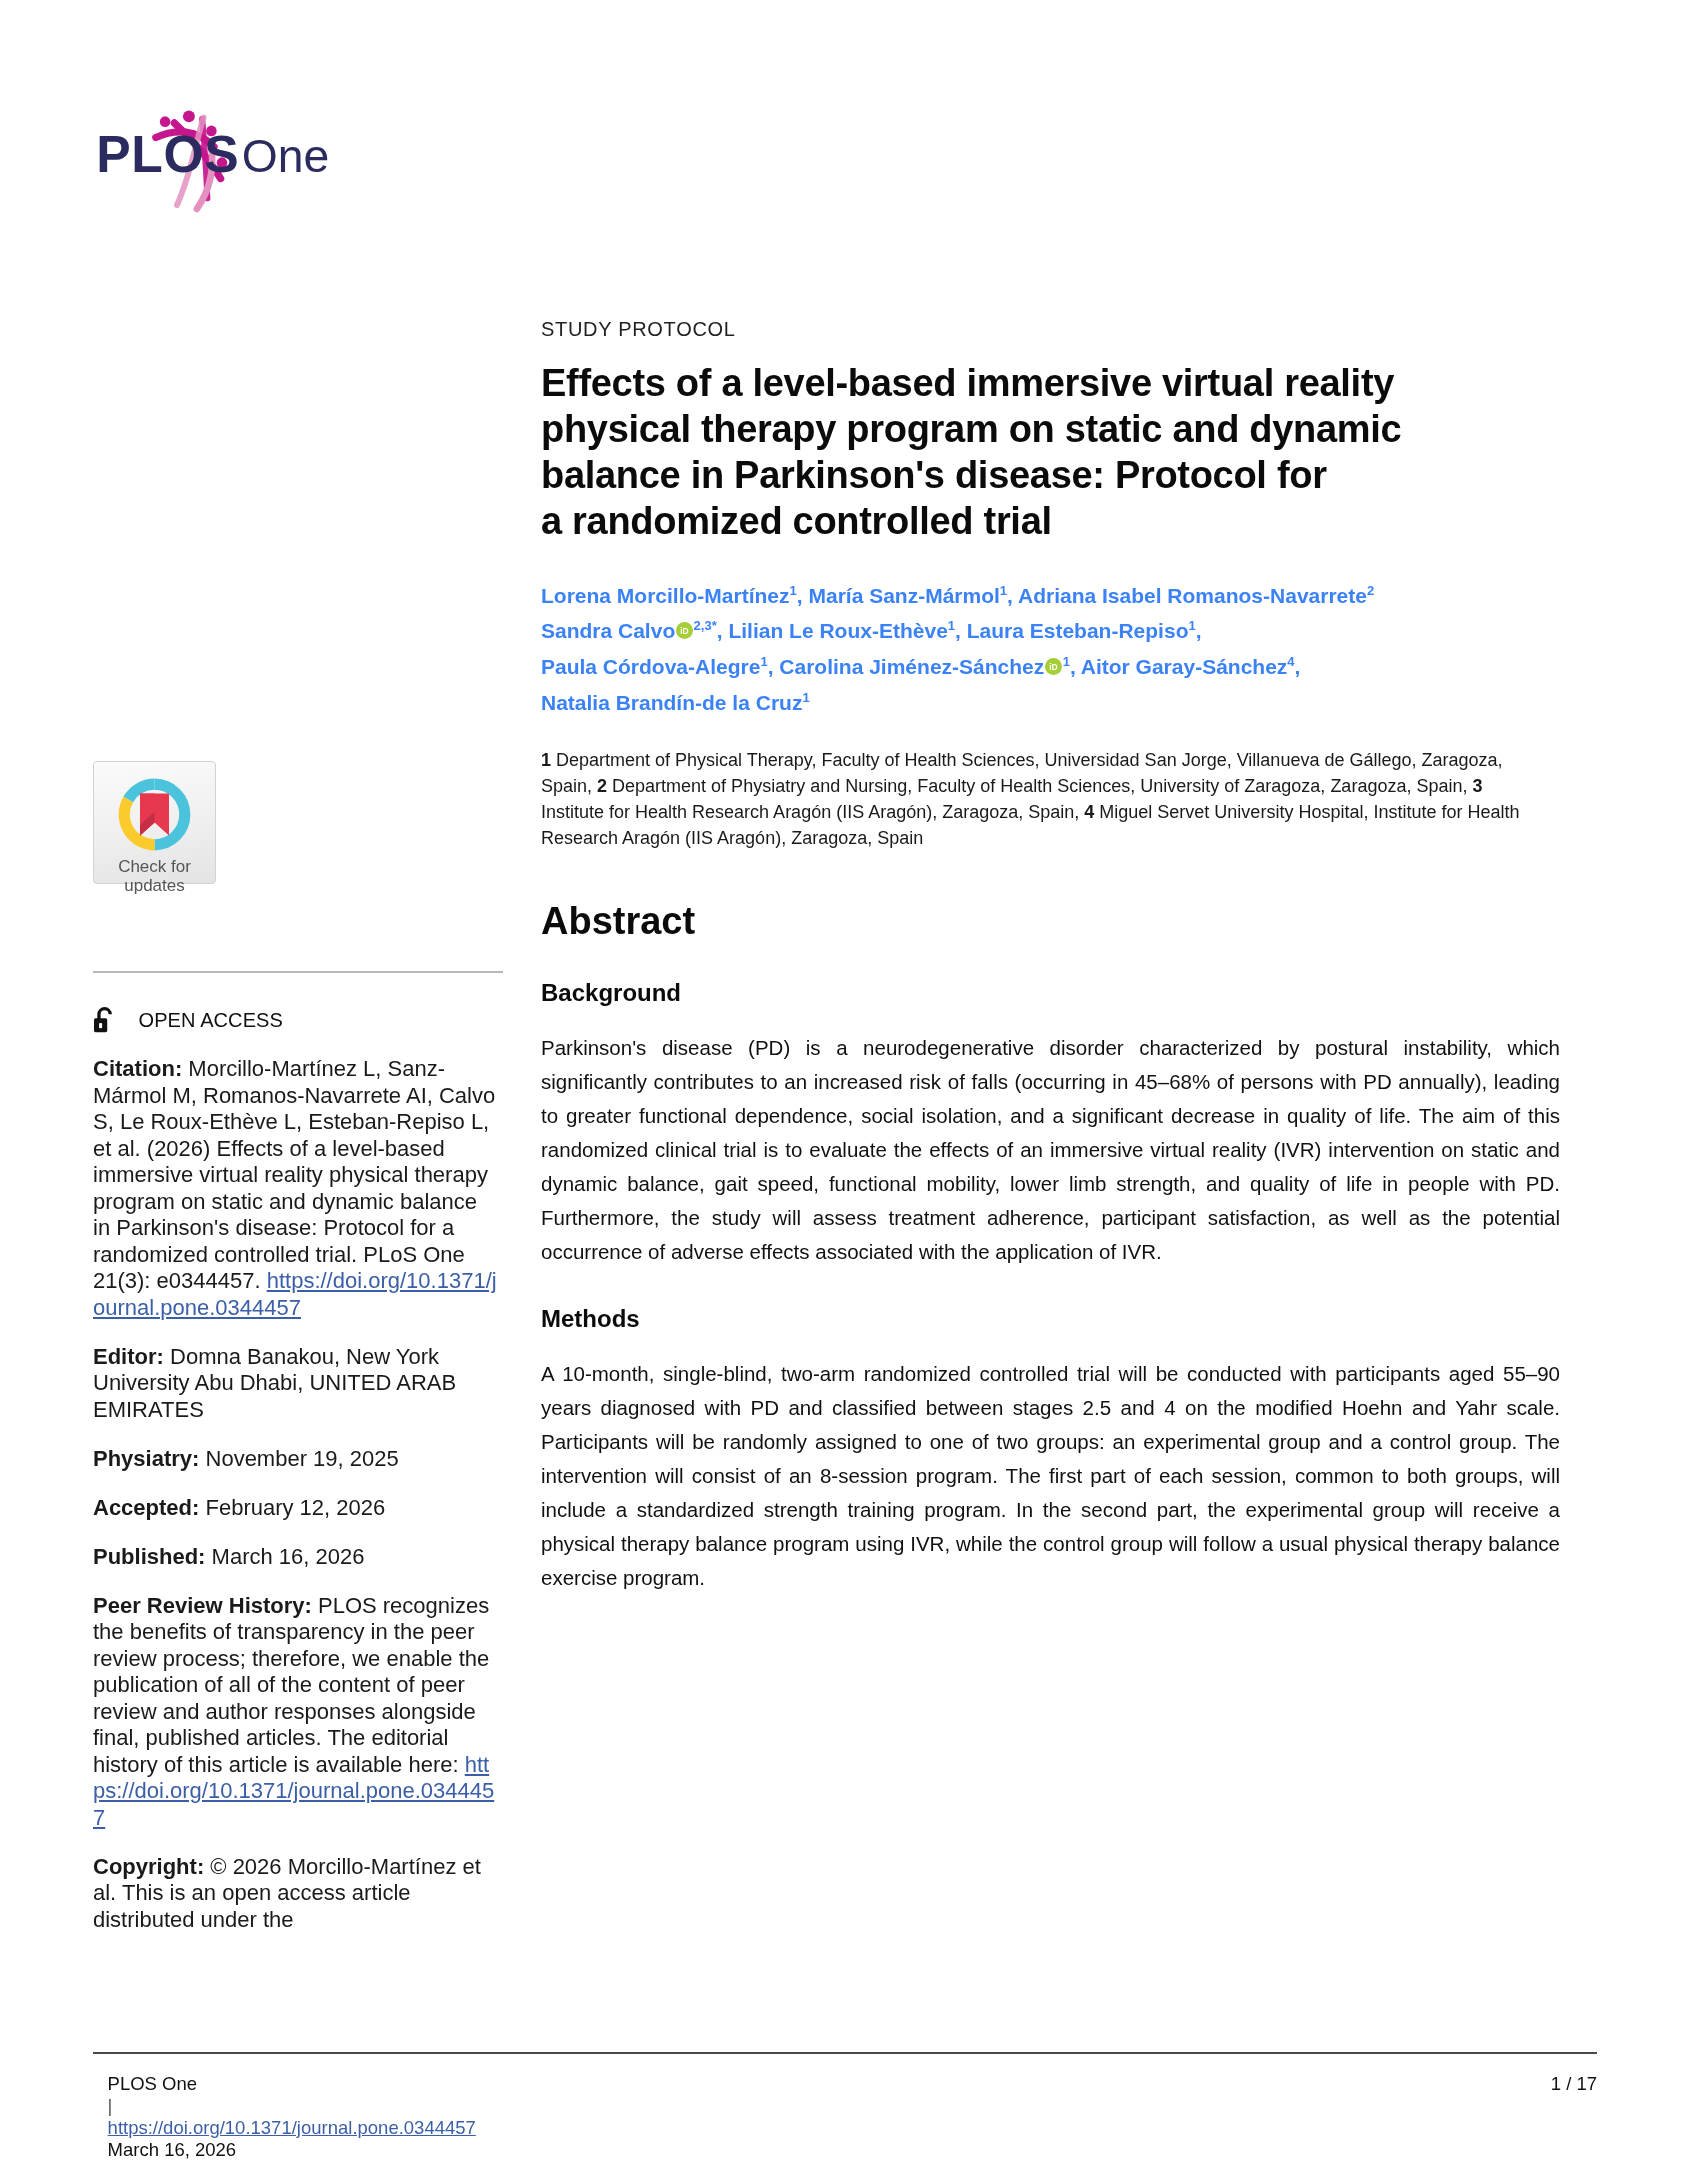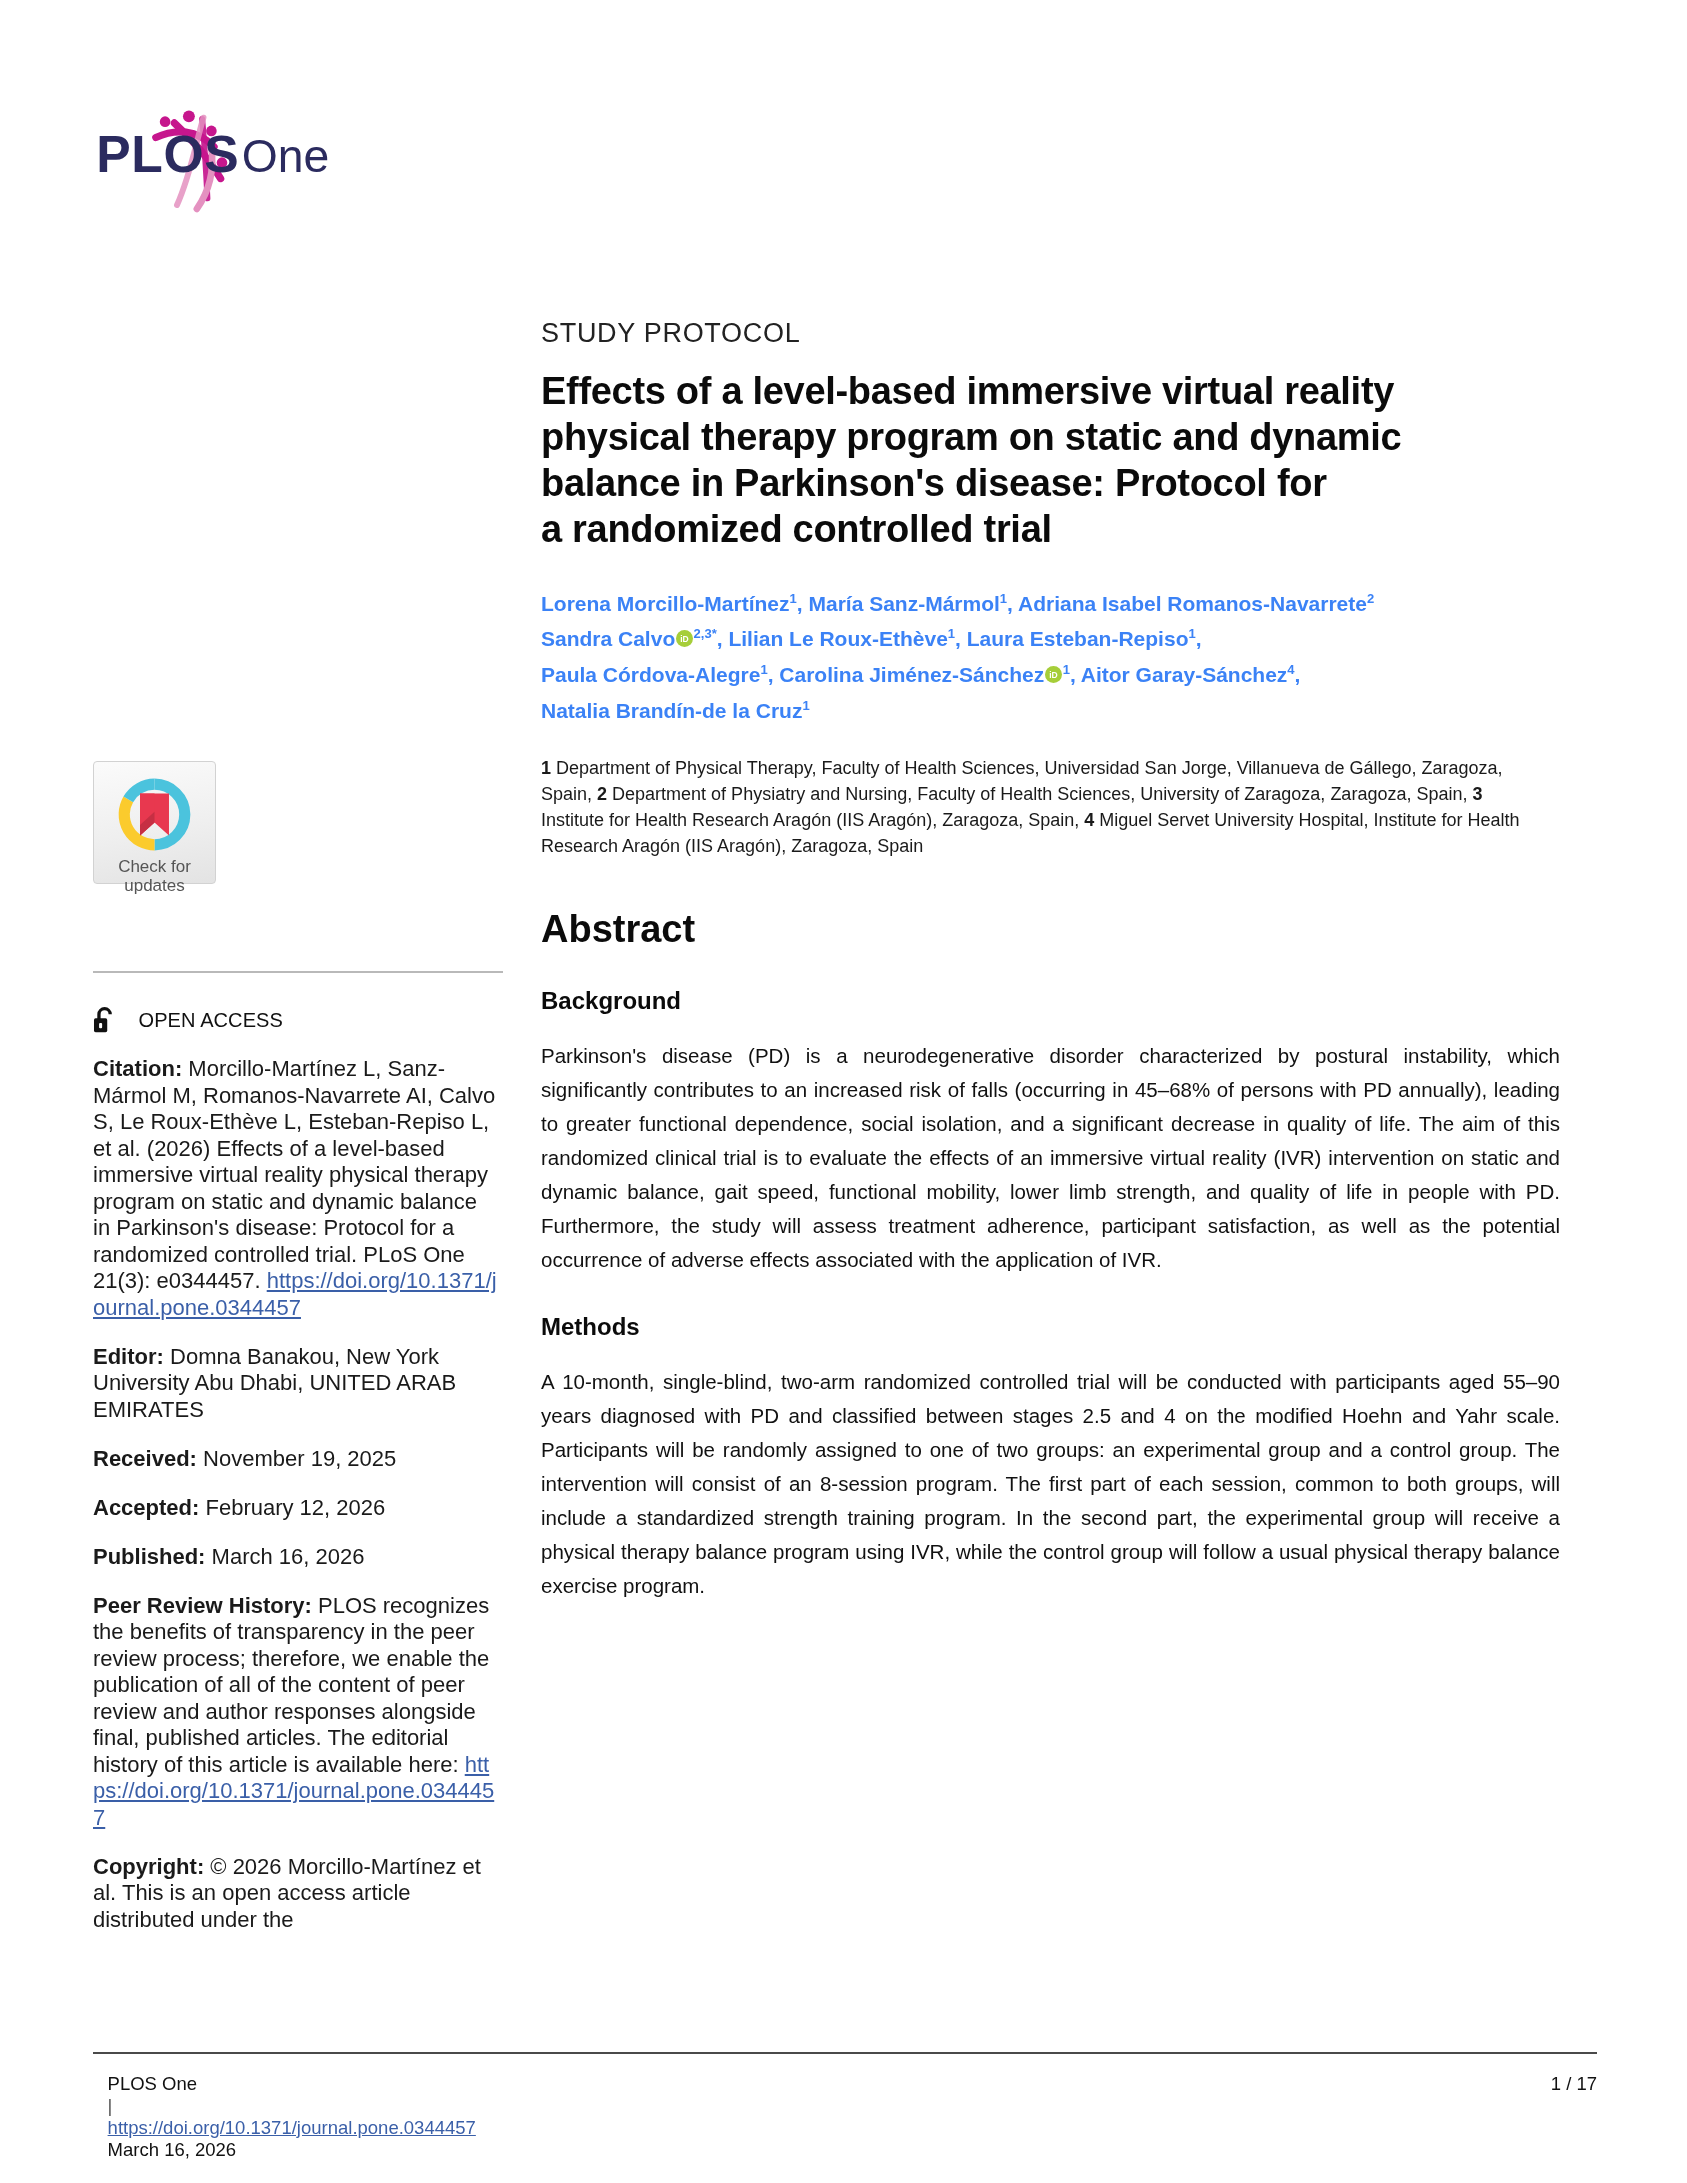--- a/index.html
+++ b/index.html
@@ -90,21 +90,21 @@
   }
 
   
   .main {
     position: absolute;
     left: 541px;
     top: 318px;
     width: 1019px;
   }
   .kicker {
-    font-size: 27px;
+    font-size: 20px;
     letter-spacing: 0.7px;
     color: #222222;
     font-family: "Liberation Sans", sans-serif;
   }
   .title {
     margin-top: 18.5px;
     font-size: 38px;
     line-height: 46px;
     font-weight: bold;
     color: #0b0b0b;
@@ -246,21 +246,21 @@
 
   <div class="meta-block">
     <span class="lbl">Citation:</span><span> Morcillo-Martínez L, Sanz-Mármol M, Romanos-Navarrete AI, Calvo S, Le Roux-Ethève L, Esteban-Repiso L, et al. (2026) Effects of a level-based immersive virtual reality physical therapy program on static and dynamic balance in Parkinson's disease: Protocol for a randomized controlled trial. PLoS One 21(3): e0344457. </span><a href="#" class="lnk">https://doi.org/10.1371/journal.pone.0344457</a>
   </div>
 
   <div class="meta-block">
     <span class="lbl">Editor:</span><span> Domna Banakou, New York University Abu Dhabi, UNITED ARAB EMIRATES</span>
   </div>
 
   <div class="meta-block">
-    <span class="lbl">Received:</span><span> November 19, 2025</span>
+    <span class="lbl">Physiatry:</span><span> November 19, 2025</span>
   </div>
 
   <div class="meta-block">
     <span class="lbl">Accepted:</span><span> February 12, 2026</span>
   </div>
 
   <div class="meta-block">
     <span class="lbl">Published:</span><span> March 16, 2026</span>
   </div>
 

